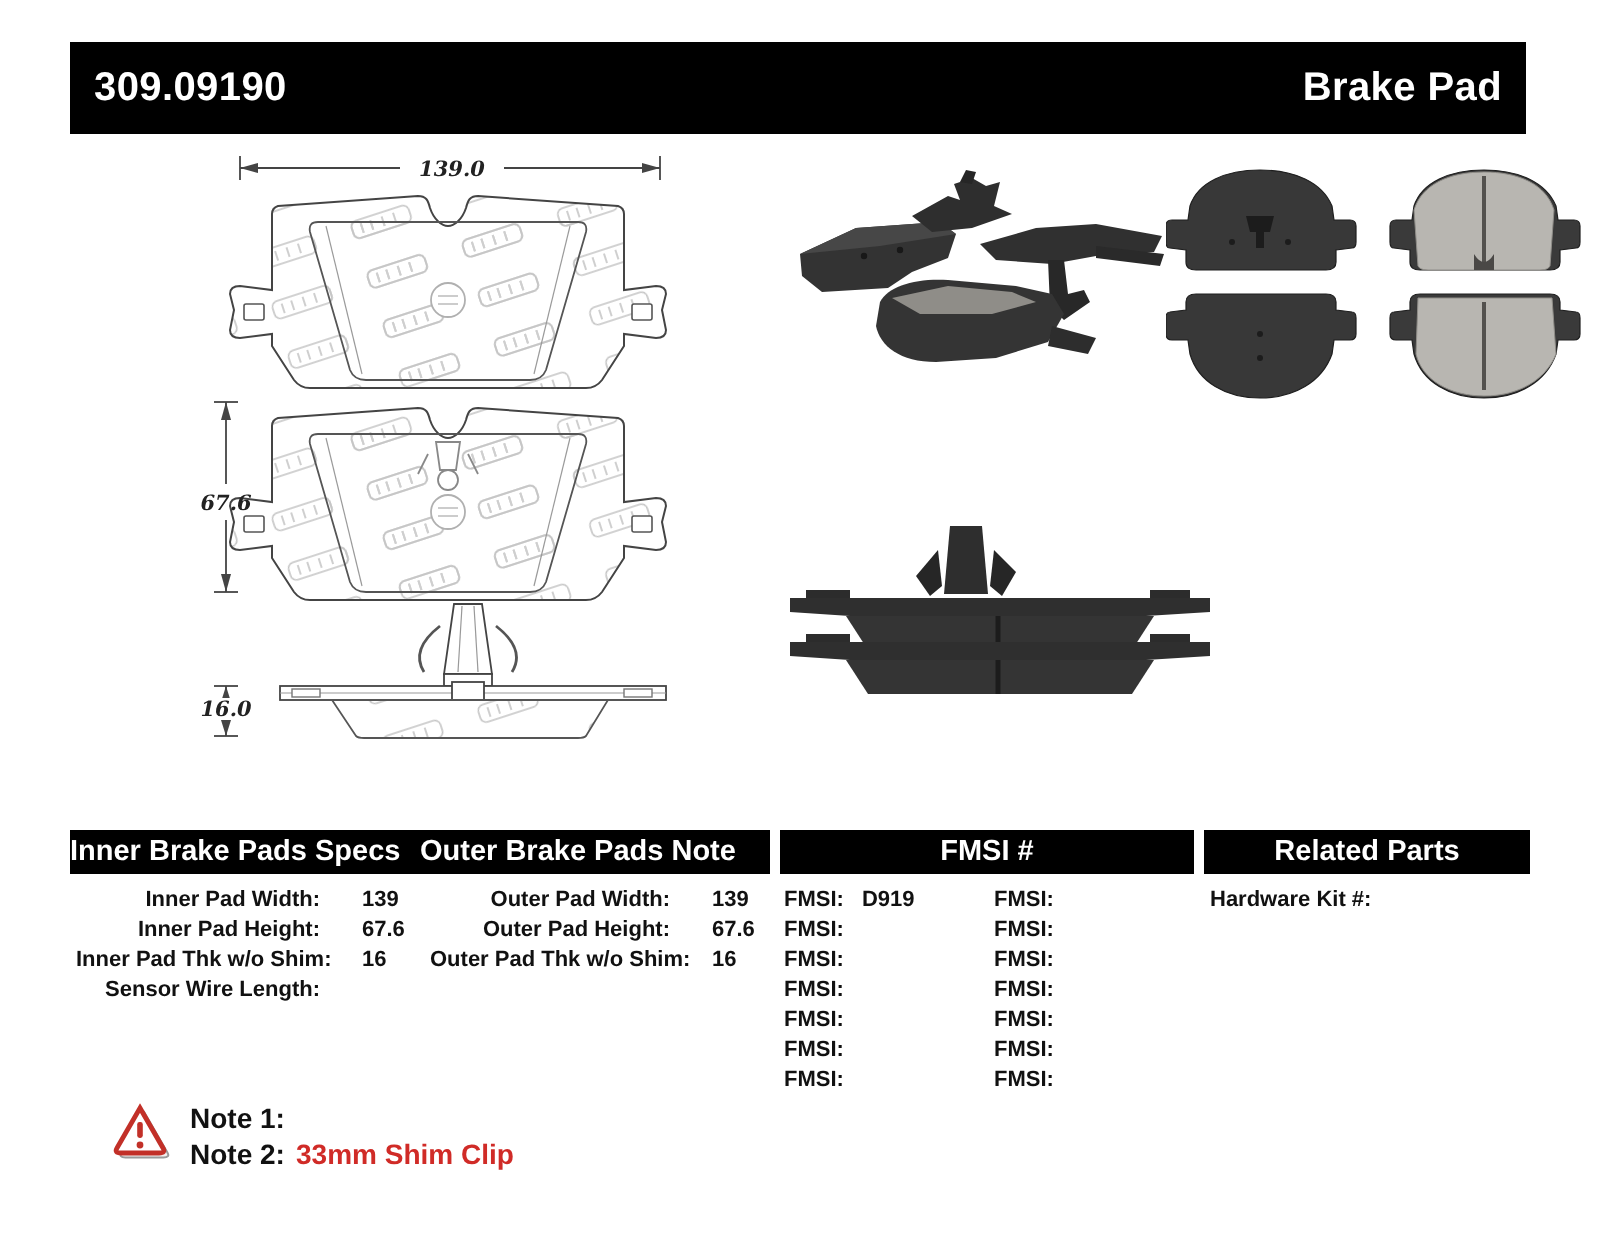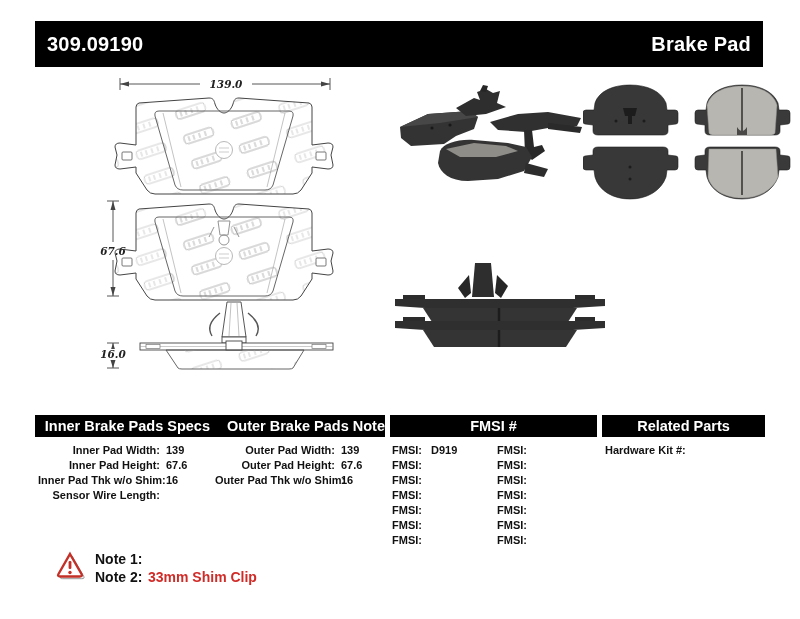--- a/index.html
+++ b/index.html
@@ -20,26 +20,26 @@
   }
 
   
   .thead {
     top:415px; height:22px; background:#000; color:#fff;
     font-size:14.5px; font-weight:bold;
     display:flex; align-items:center; justify-content:center;
     box-sizing:border-box;
   }
   .thead-split { justify-content:space-between; }
-  .thead-split span { flex:1; text-align:right; }
+  .thead-split span { flex:1; text-align:left; }
 
   
   .specs {
     top:443px; font-size:11px; font-weight:bold; color:#111;
-    display:grid; column-gap:6px; line-height:15px;
+    display:grid; column-gap:21px; line-height:15px;
   }
   .specs .lab { text-align:right; white-space:nowrap; }
   .specs .val { text-align:left; white-space:nowrap; }
 
   .fmsi-col { top:443px; font-size:11px; font-weight:bold; color:#111; line-height:15px; }
   .fmsi-col .v { margin-left:9px; }
   .fmsi-row { white-space:nowrap; }
 
   .related { top:443px; font-size:11px; font-weight:bold; color:#111; line-height:15px; white-space:nowrap; }
   .related .v { margin-left:6px; }

